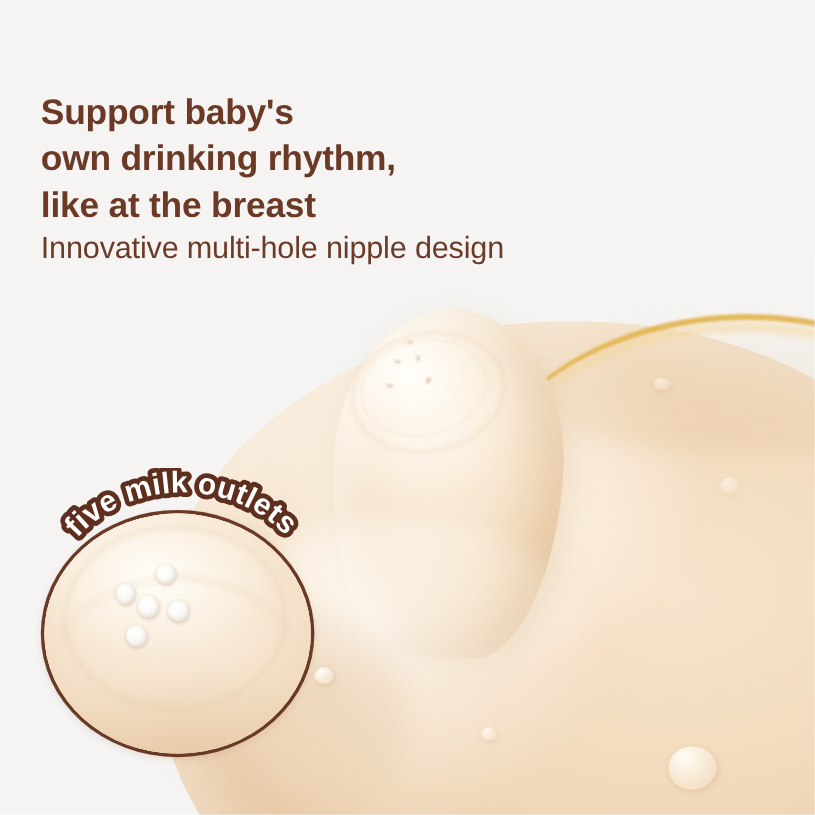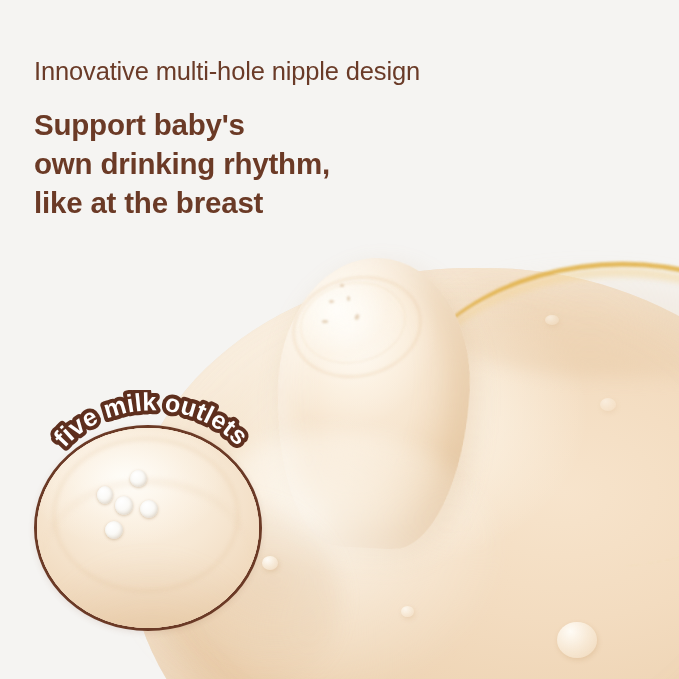--- a/index.html
+++ b/index.html
@@ -358,21 +358,21 @@
       <text class="lbl-stroke">
         <textPath href="#arcpath" startOffset="50%" text-anchor="middle">five milk outlets</textPath>
       </text>
       <text class="lbl-fill">
         <textPath href="#arcpath" startOffset="50%" text-anchor="middle">five milk outlets</textPath>
       </text>
     </svg>
   </div>
 
   <div id="text-block">
-    <div id="subtitle">Innovative multi-hole nipple design</div>
     <div id="headline">
       <span class="hl">Support baby's</span>
       <span class="hl">own drinking rhythm,</span>
       <span class="hl">like at the breast</span>
     </div>
+    <div id="subtitle">Innovative multi-hole nipple design</div>
   </div>
 
 </div>
 
 </body></html>

